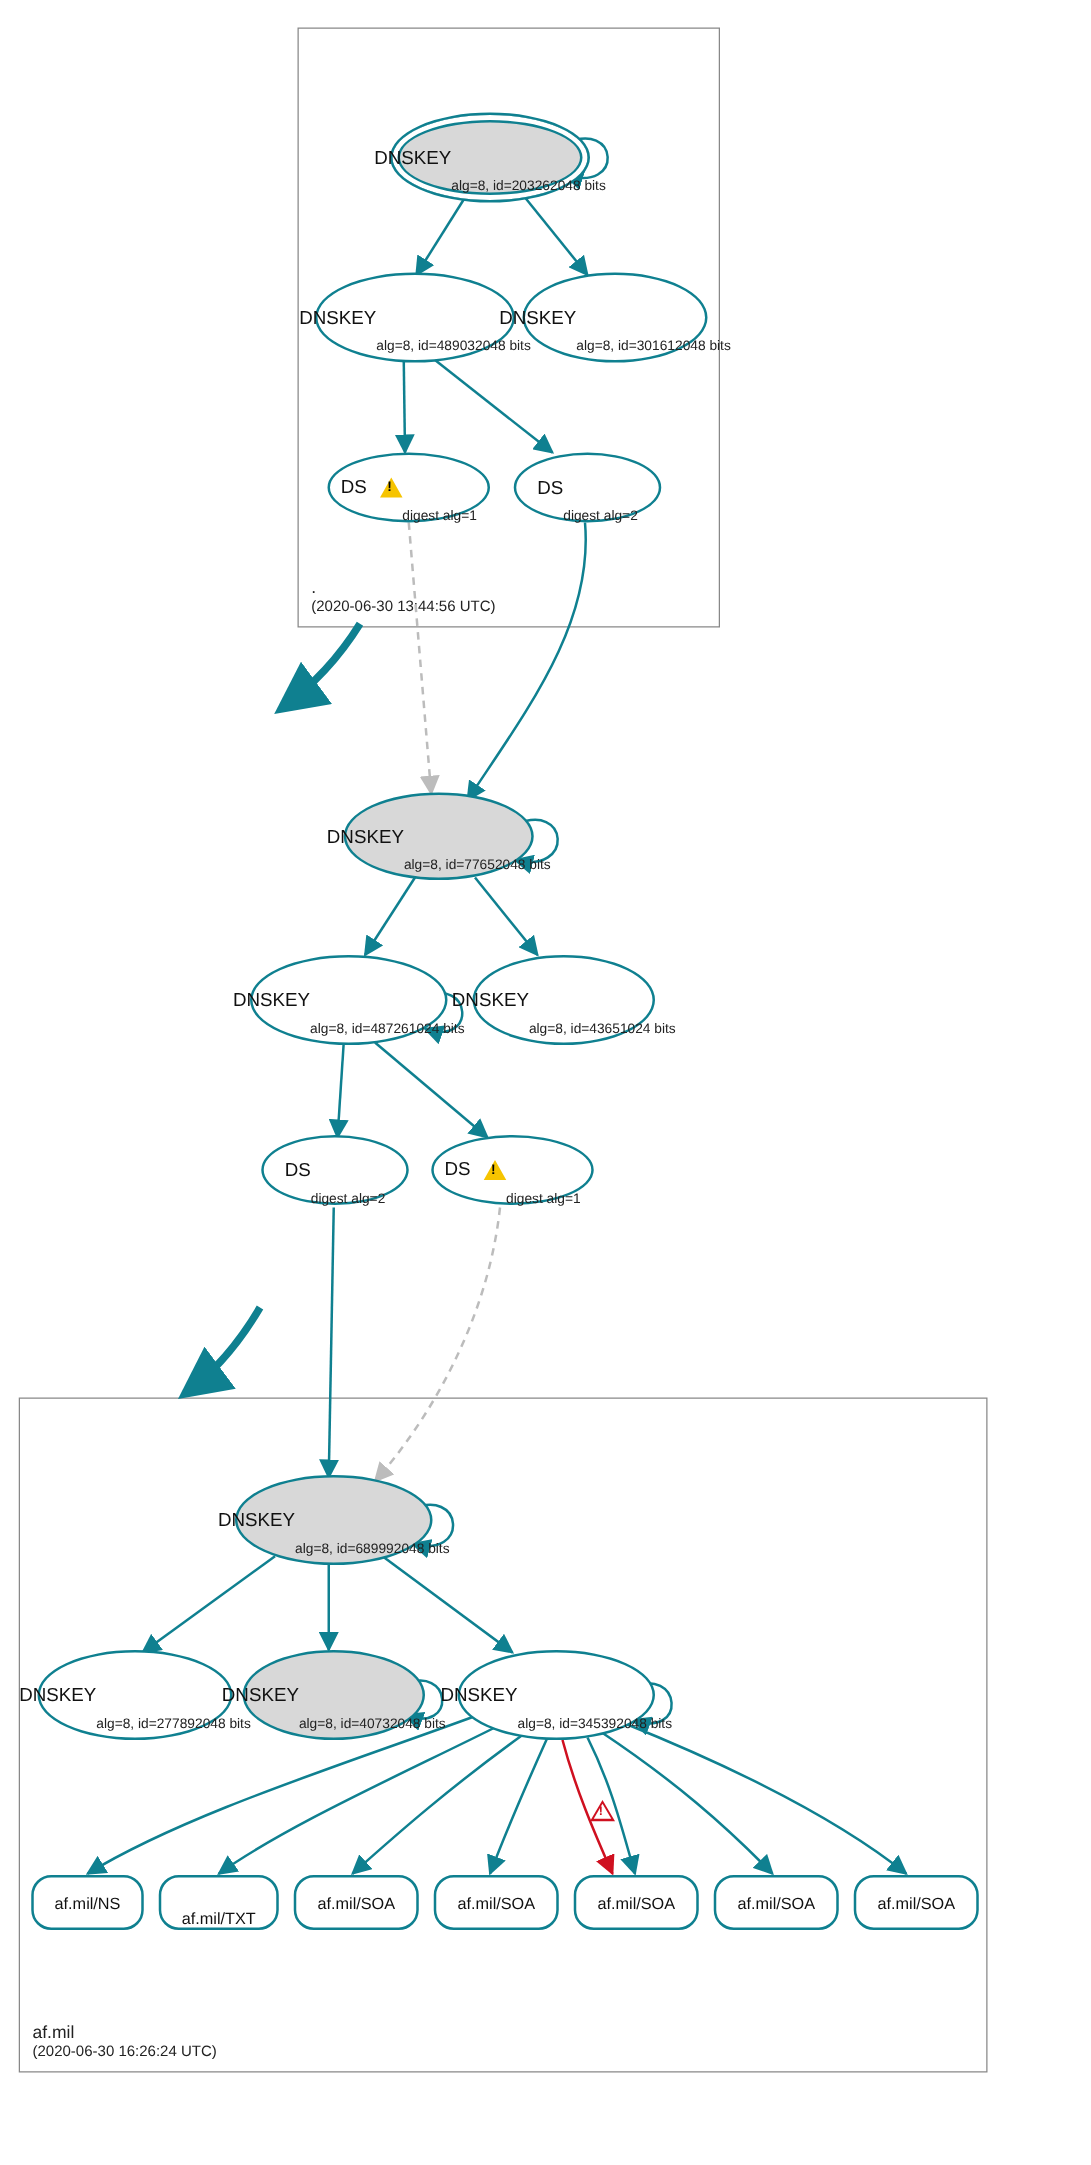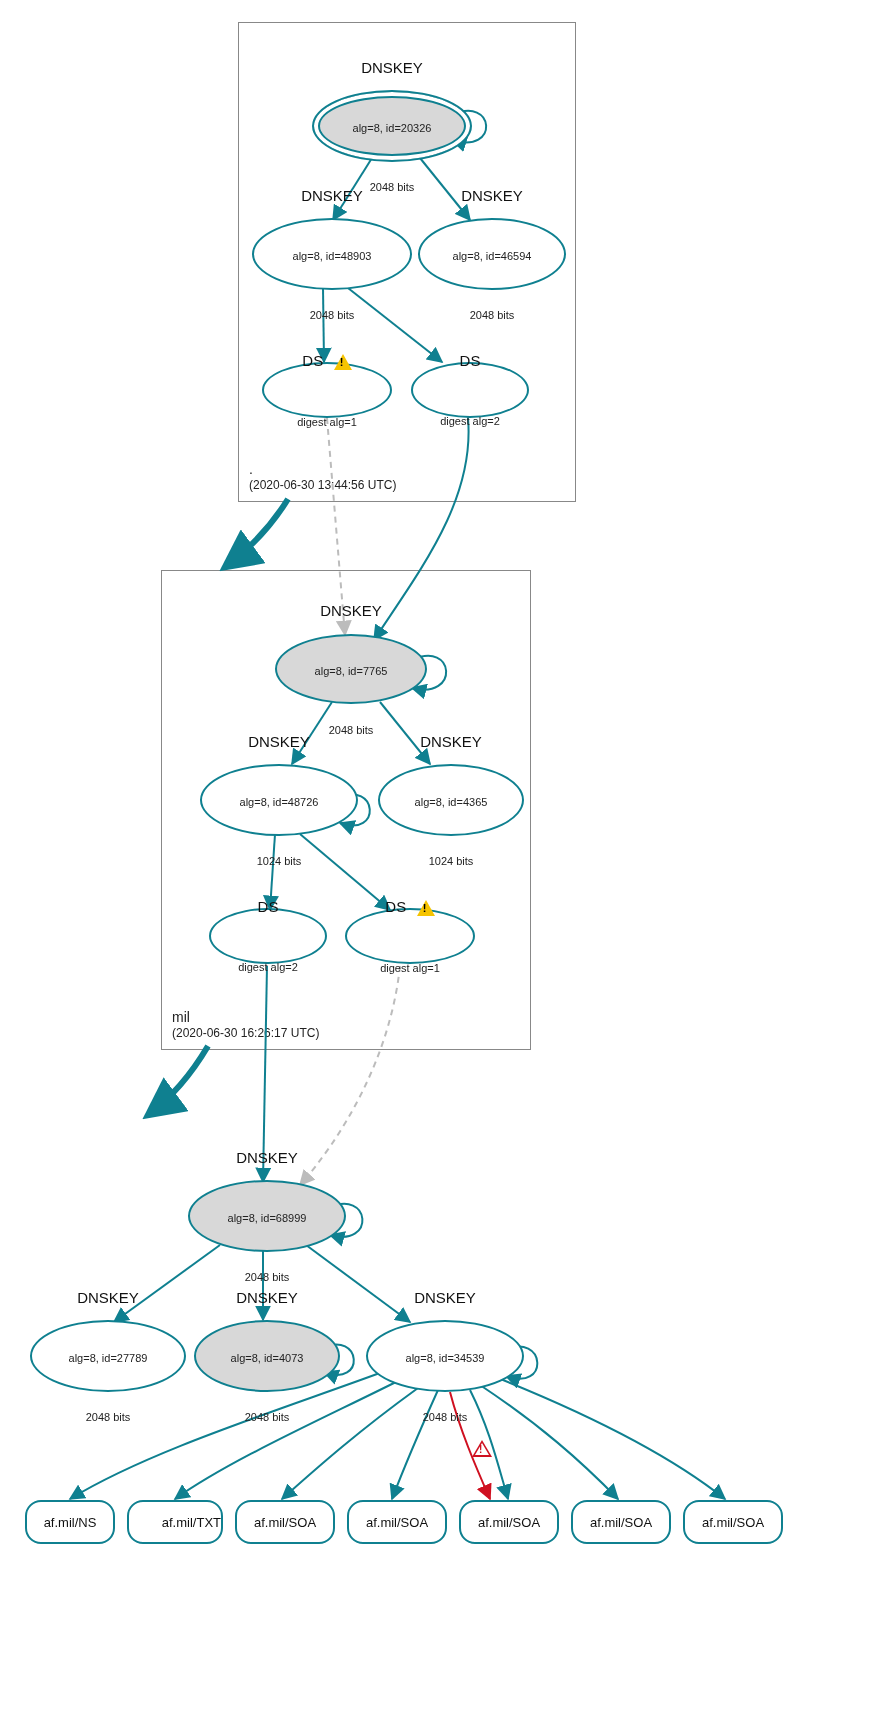--- a/index.html
+++ b/index.html
@@ -29,21 +29,21 @@
     line-height: 1.25;
   }
   .zone-label .zname { font-size: 14px; }
   .zone-label .zts { font-size: 12px; }
   .node {
     position: absolute;
     border: 2px solid #0f8090;
     background: #ffffff;
     text-align: center;
     display: flex;
-    flex-direction: column;
+    flex-direction: row;
     justify-content: center;
     align-items: center;
     box-sizing: border-box;
     white-space: nowrap;
   }
   .ellipse { border-radius: 50%; }
   .rrect { border-radius: 16px; }
   .shaded { background: #d8d8d8; }
   .ksk { box-shadow: 0 0 0 4px #fff inset, 0 0 0 6px #0f8090 inset; }
   .title { font-size: 15px; color: #111; font-weight: normal; }
@@ -108,24 +108,24 @@
 <body>
 
 <div id="canvas">
 
   <div class="zone" style="left:238px; top:22px; width:338px; height:480px;">
     <div class="zone-label">
       <div class="zname">.</div>
       <div class="zts">(2020-06-30 13:44:56 UTC)</div>
     </div>
   </div>
-  <div class="zone" style="left:161px; top:570px; width:370px; height:480px;">
+  <div class="zone" style="left:15px; top:1118px; width:775px; height:540px;">
     <div class="zone-label">
-      <div class="zname">mil</div>
-      <div class="zts">(2020-06-30 16:26:17 UTC)</div>
+      <div class="zname">af.mil</div>
+      <div class="zts">(2020-06-30 16:26:24 UTC)</div>
     </div>
   </div>
 
   <svg class="edges">
     <defs>
       <marker id="ah" viewBox="0 0 10 10" refX="9" refY="5" markerWidth="8" markerHeight="8" orient="auto">
         <path d="M0,0 L10,5 L0,10 z" fill="#0f8090"></path>
       </marker>
       <marker id="ahg" viewBox="0 0 10 10" refX="9" refY="5" markerWidth="8" markerHeight="8" orient="auto">
         <path d="M0,0 L10,5 L0,10 z" fill="#bcbcbc"></path>
@@ -199,21 +199,21 @@
     <div class="det">alg=8, id=20326</div>
     <div class="det">2048 bits</div>
   </div>
   <div class="node ellipse" style="left:252px; top:218px; width:160px; height:72px;">
     <div class="title">DNSKEY</div>
     <div class="det">alg=8, id=48903</div>
     <div class="det">2048 bits</div>
   </div>
   <div class="node ellipse" style="left:418px; top:218px; width:148px; height:72px;">
     <div class="title">DNSKEY</div>
-    <div class="det">alg=8, id=46594</div>
+    <div class="det">alg=8, id=30161</div>
     <div class="det">2048 bits</div>
   </div>
   <div class="node ellipse" style="left:262px; top:362px; width:130px; height:56px;">
     <div>
       <span class="title">DS</span>
       <span class="warn-icon"></span>
     </div>
     <div class="det">digest alg=1</div>
   </div>
   <div class="node ellipse" style="left:411px; top:362px; width:118px; height:56px;">

